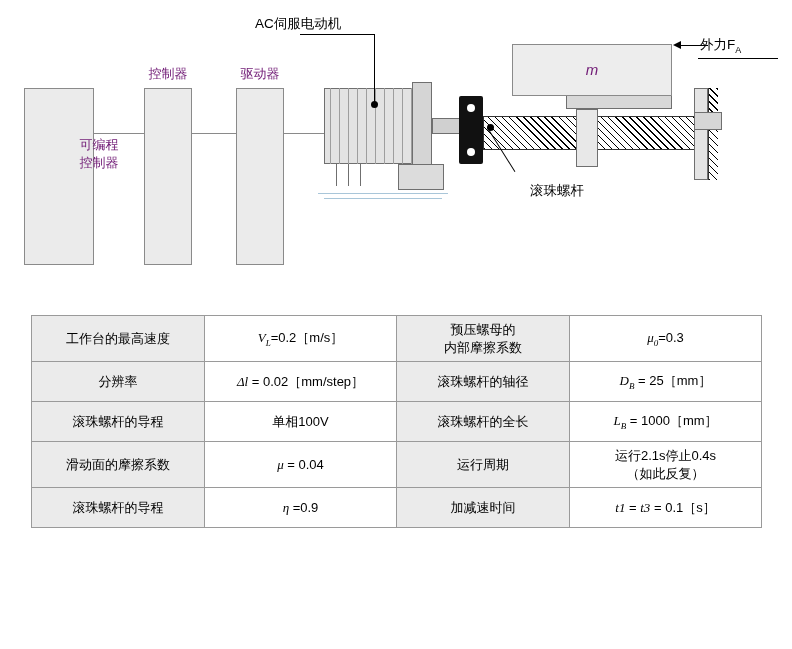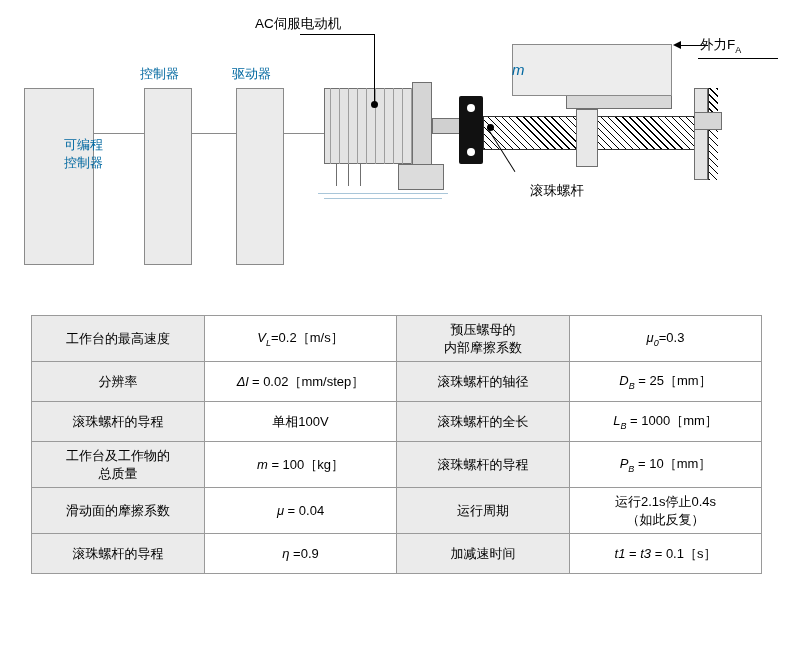--- a/index.html
+++ b/index.html
@@ -17,24 +17,24 @@
     left: 0; top: 0;
     width: 792px; height: 300px;
   }
   .box {
     position: absolute;
     background: #ebebeb;
     border: 1px solid #8a8a8a;
   }
   .box-label {
     position: absolute;
-    text-align: left;
+    text-align: center;
     font-size: 13px;
     line-height: 1.35;
-    color: #0369a1;
+    color: #701a75;
     white-space: nowrap;
   }
   .wire {
     position: absolute;
     background: #8a8a8a;
     height: 1px;
   }
   .lead {
     position: absolute;
     background: #000;
@@ -60,21 +60,21 @@
     border: 1px solid #9a9a9a;
     font-size: 13px;
     text-align: center;
     vertical-align: middle;
     padding: 5px 4px;
     line-height: 1.35;
     height: 40px;
   }
   td.lbl { background: #ebebeb; width: 173px; }
   td.val { background: #ffffff; width: 192px; }
-  i.it { font-style: italic; }
+  i.it { font-style: italic; font-family: Liberation Serif, serif; }
   sub { font-size: 9px; }
   sup { font-size: 9px; }
   .hatch {
     position:absolute;
     background-image: repeating-linear-gradient(45deg,
        #000 0 1px, rgba(0,0,0,0) 1px 5px);
     border: 1px solid #333;
   }
   .hatch-v {
     position:absolute;
@@ -160,26 +160,20 @@
         <td class="lbl">滚珠螺杆的轴径</td>
         <td class="val"><i class="it">D<sub>B</sub></i> = 25［mm］</td>
       </tr>
       <tr>
         <td class="lbl">滚珠螺杆的导程</td>
         <td class="val">单相100V</td>
         <td class="lbl">滚珠螺杆的全长</td>
         <td class="val"><i class="it">L<sub>B</sub></i> = 1000［mm］</td>
       </tr>
       <tr>
-        <td class="lbl">工作台及工作物的<br>总质量</td>
-        <td class="val"><i class="it">m</i> = 100［kg］</td>
-        <td class="lbl">滚珠螺杆的导程</td>
-        <td class="val"><i class="it">P<sub>B</sub></i> = 10［mm］</td>
-      </tr>
-      <tr>
         <td class="lbl">滑动面的摩擦系数</td>
         <td class="val"><i class="it">μ</i> = 0.04</td>
         <td class="lbl">运行周期</td>
         <td class="val">运行2.1s停止0.4s<br>（如此反复）</td>
       </tr>
       <tr>
         <td class="lbl">滚珠螺杆的导程</td>
         <td class="val"><i class="it">η</i> =0.9</td>
         <td class="lbl">加减速时间</td>
         <td class="val"><i class="it">t1</i> = <i class="it">t3</i> = 0.1［s］</td>

